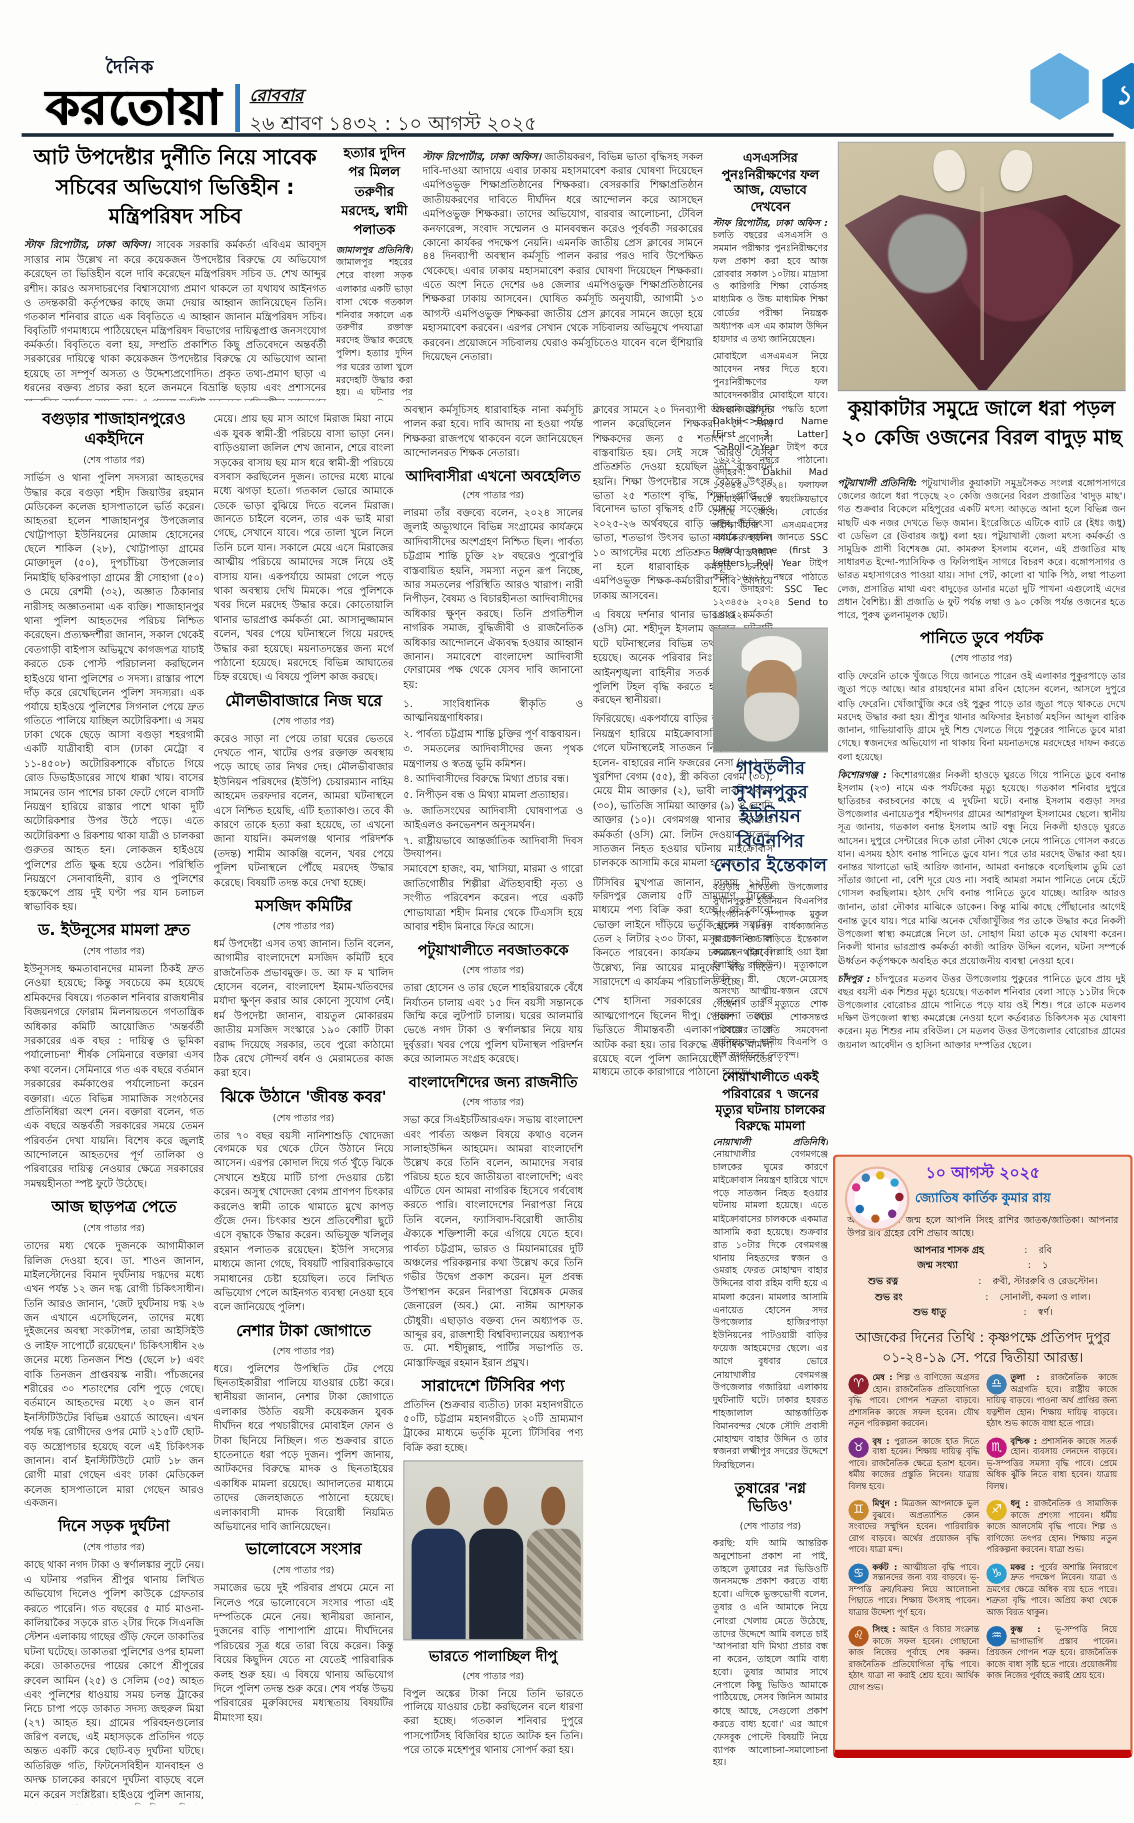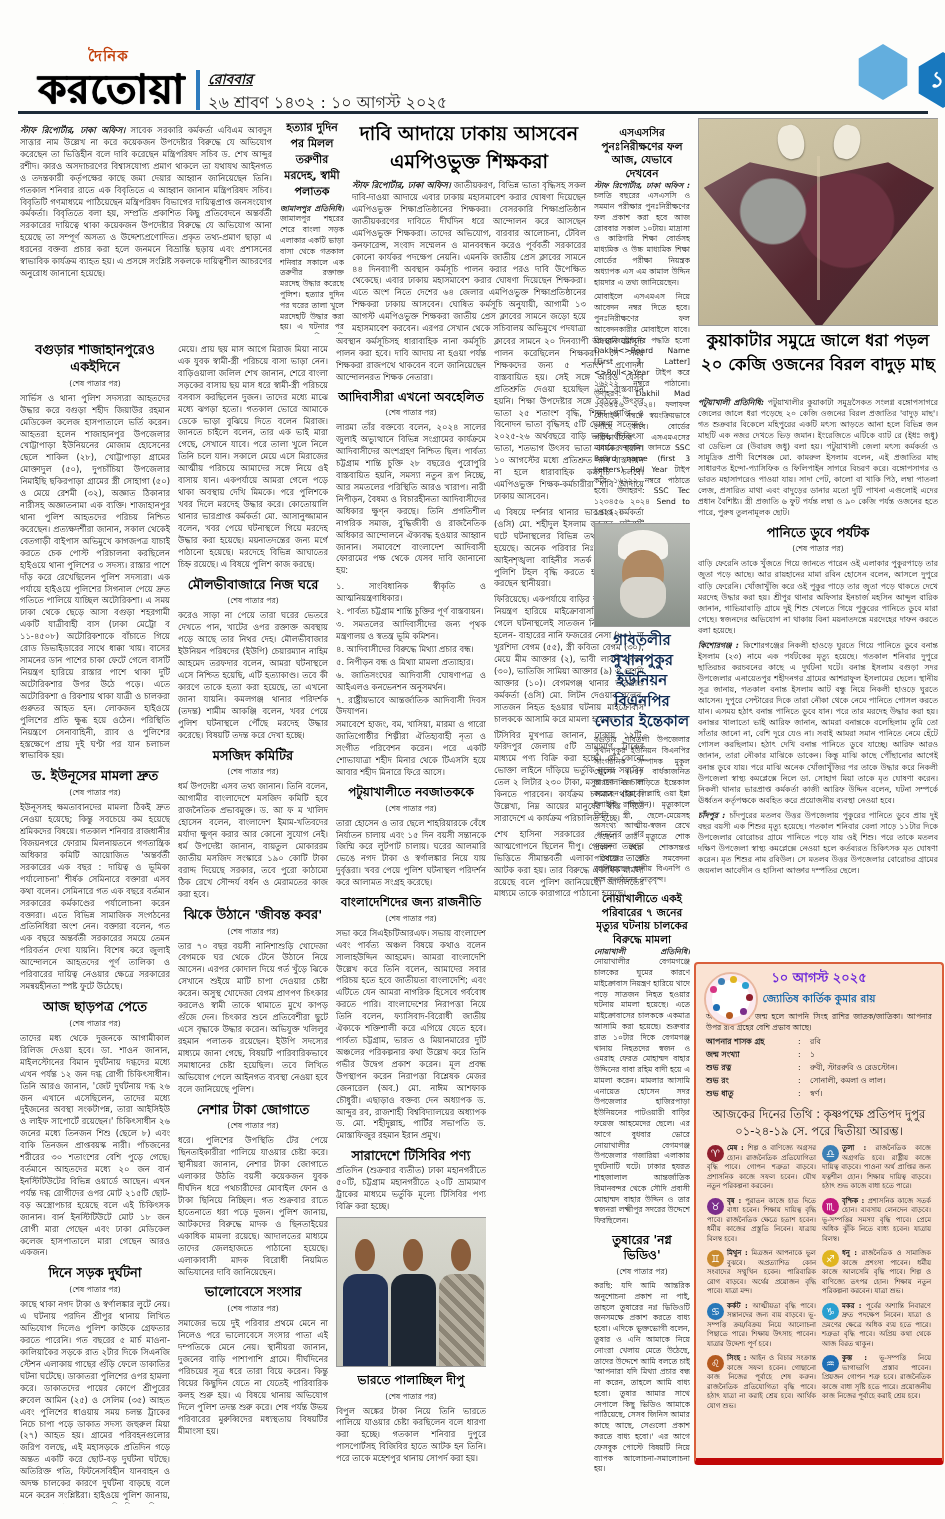--- a/index.html
+++ b/index.html
@@ -1,20 +1,20 @@
 <!DOCTYPE html>
 <html><head>
 <meta charset="utf-8">
 <style>
   html,body{margin:0;padding:0;}
   body{width:945px;height:1519px;position:relative;background:#fdfdfb;font-family:"DejaVu Sans",sans-serif;color:#141414;overflow:hidden;}
   .abs{position:absolute;}
   
   #masthead{left:0;top:0;width:945px;height:114px;}
-  .logo-small{left:88px;top:44px;font-size:15px;font-weight:bold;letter-spacing:1px;color:#c2410c;}
+  .logo-small{left:88px;top:44px;font-size:15px;font-weight:bold;letter-spacing:1px;color:#0f172a;}
   .logo-big{left:38px;top:58px;font-size:40px;font-weight:900;color:#000;letter-spacing:1px;text-shadow:0 0 1px #000,1px 0 0 #000;}
   .mast-divider{left:196px;top:70px;width:4px;height:40px;background:#2e7bbd;}
   .mast-day{left:208px;top:68px;font-size:14px;font-weight:bold;font-style:italic;color:#111;text-decoration:underline;}
   .mast-date{left:208px;top:90px;font-size:16px;color:#222;}
   .hex{width:54px;height:56px;clip-path:polygon(50% 0,95% 26%,95% 74%,50% 100%,5% 74%,5% 26%);display:flex;align-items:center;justify-content:center;}
   .hex-back{left:856px;top:44px;background:#63aede;}
   .hex-front{left:916px;top:52px;background:#1878be;}
   .hex-num{color:#fff;font-size:22px;font-weight:900;font-style:italic;}
   .top-rule{left:18px;top:111px;width:910px;height:3px;background:#1d2b38;}
   
@@ -52,21 +52,21 @@
   .head-c{position:absolute;width:13%;height:22%;border-radius:50%;background:#8a5d3b;top:14%;}
   .hc1{left:12%;}.hc2{left:44%;}.hc3{left:76%;}
   
   #rashi{left:694px;top:962px;width:246px;height:494px;background:#fae3d3;border:2px solid #d95f3b;border-bottom:7px solid #c00808;border-radius:4px;overflow:hidden;}
   .rashi-head{margin:8px 8px 4px 64px;background:linear-gradient(#f23a1e,#bb0707);color:#fff;font-size:22px;font-weight:900;text-align:center;border-radius:10px;padding:7px 0;}
   .rashi-logo{position:absolute;left:8px;top:8px;width:50px;height:50px;border-radius:50%;background:#fff;border:2px solid #e8b7a0;box-shadow:inset 0 0 0 6px #fbe9ee;}
   .rashi-logo i{position:absolute;width:7px;height:7px;border-radius:50%;}
   .rashi-date{color:#6d28d9;font-weight:900;font-size:13px;text-align:center;margin-top:4px;}
   .rashi-ast{color:#1565a8;font-weight:bold;font-size:10.5px;text-align:center;margin:2px 0 4px 0;}
   .rashi-intro{font-size:7.6px;line-height:1.4;text-align:justify;margin:0 10px 3px 10px;}
-  .attr-row{display:flex;font-size:7.8px;margin:0 10px;line-height:1.65;}
+  .attr-row{display:flex;font-size:7.8px;margin:0 10px;line-height:1.65;justify-content:center;}
   .attr-l{width:92px;font-weight:bold;}
   .attr-c{width:12px;}
   .rashi-tithi{font-weight:400;font-size:11.5px;text-align:center;line-height:1.5;margin:5px 8px 4px 8px;}
   .rashi-cols{display:flex;margin:0 8px;}
   .rashi-col{width:50%;padding:0 3px;}
   .sign{font-size:6.9px;line-height:1.38;text-align:justify;margin-bottom:5px;}
   .sign-ic{float:left;width:17px;height:17px;border-radius:50%;color:#fff;font-size:10px;text-align:center;line-height:17px;margin:1px 3px 0 0;}
   .sign-nm{font-weight:900;}
   
   #artA{left:20px;top:120px;width:252px;height:214px;}
@@ -93,36 +93,36 @@
   <div class="abs mast-day">রোববার</div>
   <div class="abs mast-date">২৬ শ্রাবণ ১৪৩২ : ১০ আগস্ট ২০২৫</div>
   <div class="abs hex hex-back"></div>
   <div class="abs hex hex-front">
     <span class="hex-num">১১</span>
   </div>
   <div class="abs top-rule"></div>
 </div>
 
 <div class="abs newscol" id="artA">
+  <div class="headline h-xl">আট উপদেষ্টার দুর্নীতি নিয়ে সাবেক সচিবের অভিযোগ ভিত্তিহীন : মন্ত্রিপরিষদ সচিব</div>
   <div class="para" style="margin-top:5px;">
     <span class="lead">স্টাফ রিপোর্টার, ঢাকা অফিস।</span>
     <span>সাবেক সরকারি কর্মকর্তা এবিএম আবদুস সাত্তার নাম উল্লেখ না করে কয়েকজন উপদেষ্টার বিরুদ্ধে যে অভিযোগ করেছেন তা ভিত্তিহীন বলে দাবি করেছেন মন্ত্রিপরিষদ সচিব ড. শেখ আব্দুর রশীদ। কারও অসদাচরণের বিশ্বাসযোগ্য প্রমাণ থাকলে তা যথাযথ আইনগত ও তদন্তকারী কর্তৃপক্ষের কাছে জমা দেয়ার আহ্বান জানিয়েছেন তিনি। গতকাল শনিবার রাতে এক বিবৃতিতে এ আহ্বান জানান মন্ত্রিপরিষদ সচিব। বিবৃতিটি গণমাধ্যমে পাঠিয়েছেন মন্ত্রিপরিষদ বিভাগের দায়িত্বপ্রাপ্ত জনসংযোগ কর্মকর্তা। বিবৃতিতে বলা হয়, সম্প্রতি প্রকাশিত কিছু প্রতিবেদনে অন্তর্বর্তী সরকারের দায়িত্বে থাকা কয়েকজন উপদেষ্টার বিরুদ্ধে যে অভিযোগ আনা হয়েছে তা সম্পূর্ণ অসত্য ও উদ্দেশ্যপ্রণোদিত। প্রকৃত তথ্য-প্রমাণ ছাড়া এ ধরনের বক্তব্য প্রচার করা হলে জনমনে বিভ্রান্তি ছড়ায় এবং প্রশাসনের স্বাভাবিক কার্যক্রম ব্যাহত হয়। এ প্রসঙ্গে সংশ্লিষ্ট সকলকে দায়িত্বশীল আচরণের অনুরোধ জানানো হয়েছে।</span>
   </div>
 </div>
 
 <div class="abs newscol" id="artB">
   <div class="headline">হত্যার দুদিন পর মিলল তরুণীর মরদেহ, স্বামী পলাতক</div>
   <div class="para" style="margin-top:4px;">
     <span class="lead">জামালপুর প্রতিনিধি।</span>
     <span>জামালপুর শহরের শেরে বাংলা সড়ক এলাকার একটি ভাড়া বাসা থেকে গতকাল শনিবার সকালে এক তরুণীর রক্তাক্ত মরদেহ উদ্ধার করেছে পুলিশ। হত্যার দুদিন পর ঘরের তালা খুলে মরদেহটি উদ্ধার করা হয়। এ ঘটনার পর থেকে তরুণীর স্বামী পলাতক রয়েছেন। নিহত মিম আক্তার (১৯) এক বছরের শিশু সন্তান রেখে গেছেন।</span>
   </div>
 </div>
 
 <div class="abs newscol" id="artC">
-  <div class="headline h-lg">দাবি আদায়ে ঢাকায় আসবেন এমপিওভুক্ত শিক্ষকরা</div>
   <div class="para" style="margin-top:5px;">
     <span class="lead">স্টাফ রিপোর্টার, ঢাকা অফিস।</span>
     <span>জাতীয়করণ, বিভিন্ন ভাতা বৃদ্ধিসহ সকল দাবি-দাওয়া আদায়ে এবার ঢাকায় মহাসমাবেশ করার ঘোষণা দিয়েছেন এমপিওভুক্ত শিক্ষাপ্রতিষ্ঠানের শিক্ষকরা। বেসরকারি শিক্ষাপ্রতিষ্ঠান জাতীয়করণের দাবিতে দীর্ঘদিন ধরে আন্দোলন করে আসছেন এমপিওভুক্ত শিক্ষকরা। তাদের অভিযোগ, বারবার আলোচনা, টেবিল কনফারেন্স, সংবাদ সম্মেলন ও মানববন্ধন করেও পূর্ববর্তী সরকারের কোনো কার্যকর পদক্ষেপ নেয়নি। এমনকি জাতীয় প্রেস ক্লাবের সামনে ৪৪ দিনব্যাপী অবস্থান কর্মসূচি পালন করার পরও দাবি উপেক্ষিত থেকেছে। এবার ঢাকায় মহাসমাবেশ করার ঘোষণা দিয়েছেন শিক্ষকরা। এতে অংশ নিতে দেশের ৬৪ জেলার এমপিওভুক্ত শিক্ষাপ্রতিষ্ঠানের শিক্ষকরা ঢাকায় আসবেন। ঘোষিত কর্মসূচি অনুযায়ী, আগামী ১৩ আগস্ট এমপিওভুক্ত শিক্ষকরা জাতীয় প্রেস ক্লাবের সামনে জড়ো হয়ে মহাসমাবেশ করবেন। এরপর সেখান থেকে সচিবালয় অভিমুখে পদযাত্রা করবেন। প্রয়োজনে সচিবালয় ঘেরাও কর্মসূচিতেও যাবেন বলে হুঁশিয়ারি দিয়েছেন নেতারা।</span>
   </div>
 </div>
 
 <div class="abs newscol" id="rightcol">
   <div class="ph ph-fish">
     <div class="fish-body"></div>
     <div class="fish-line"></div>

